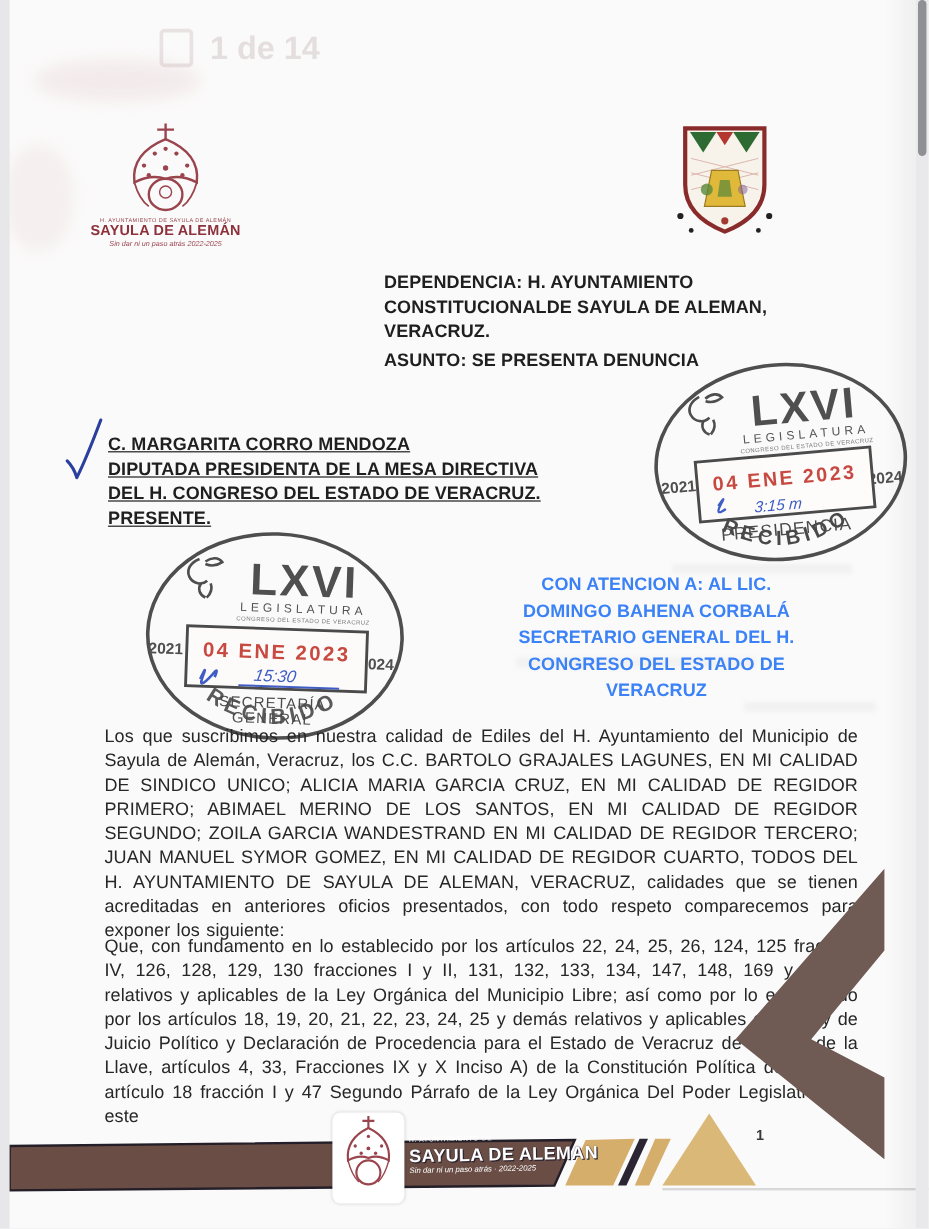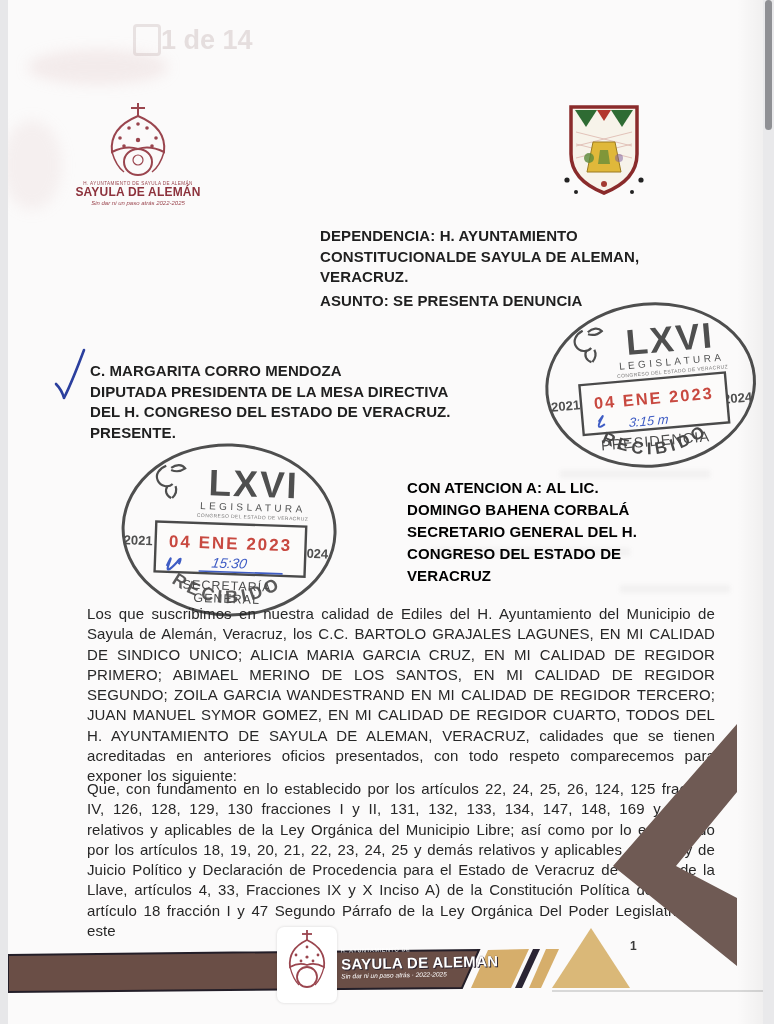--- a/index.html
+++ b/index.html
@@ -4,21 +4,21 @@
 <style>
   html,body{margin:0;padding:0;background:#e9e9eb;}
   .page{position:relative;width:774px;height:1024px;background:#fbfafa;overflow:hidden;
         font-family:"Liberation Sans",sans-serif;color:#2b2b2b;}
   .edge-left{position:absolute;left:0;top:0;width:8px;height:1024px;background:#e7e7e9;}
   .edge-right{position:absolute;right:0;top:0;width:11px;height:1024px;background:#e9e9eb;}
   .right-shadow{position:absolute;right:11px;top:0;width:26px;height:1024px;
         background:linear-gradient(to right,rgba(0,0,0,0),rgba(0,0,0,0.045));}
   .scroll-thumb{position:absolute;right:2px;top:0;width:7px;height:130px;background:#8f9094;border-radius:4px;}
   .page-indicator{position:absolute;left:98px;top:24px;font-size:27px;font-weight:bold;
-        color:rgba(198,180,180,0.40);display:flex;align-items:center;gap:0;padding-left:35px;}
+        color:rgba(198,180,180,0.40);display:flex;align-items:center;gap:14px;padding-left:35px;}
   .page-indicator .pg-icon{width:22px;height:26px;border:3px solid rgba(198,180,180,0.35);border-radius:4px;}
   .smudge{position:absolute;border-radius:50%;filter:blur(7px);}
   .sm1{left:28px;top:50px;width:140px;height:34px;background:rgba(216,176,176,0.20);}
   .sm2{left:2px;top:120px;width:60px;height:90px;background:rgba(216,176,176,0.14);}
   .bleed{position:absolute;background:rgba(110,105,105,0.06);filter:blur(2px);}
 
   .typed{font-size:15px;line-height:20.5px;letter-spacing:.1px;}
   .bold{font-weight:bold;}
   .ml{white-space:pre-line;}
   .block{position:absolute;}
@@ -106,26 +106,26 @@
 
   <div class="block typed bold ml" style="left:320px;top:226px;width:330px;color:#1f1f1f;">DEPENDENCIA: H. AYUNTAMIENTO
 CONSTITUCIONALDE SAYULA DE ALEMAN,
 VERACRUZ.</div>
   <div class="block typed bold" style="left:320px;top:291px;width:330px;color:#1f1f1f;">ASUNTO: SE PRESENTA DENUNCIA</div>
 
   <svg class="block" style="left:50px;top:346px;" width="42" height="62" viewBox="0 0 42 62">
     <path d="M 34,4 C 28,20 22,36 14,52 M 14,52 C 12,45 9,41 6,38" fill="none" stroke="#2b3f9e" stroke-width="2.6" stroke-linecap="round"></path>
   </svg>
 
-  <div class="block typed bold ml" style="left:90px;top:361px;width:400px;color:#1f1f1f;">C. MARGARITA CORRO MENDOZA
+  <div class="block typed bold ml" style="left:90px;top:361px;width:400px;color:#1f1f1f;text-decoration:underline;">C. MARGARITA CORRO MENDOZA
 DIPUTADA PRESIDENTA DE LA MESA DIRECTIVA
 DEL H. CONGRESO DEL ESTADO DE VERACRUZ.
 PRESENTE.</div>
 
-  <div class="block typed bold ml" style="left:407px;top:477px;width:280px;line-height:22px;color:#000000;">CON ATENCION A: AL LIC.
+  <div class="block typed bold ml" style="left:407px;top:477px;width:280px;line-height:22px;color:#3b82f6;text-align:center;">CON ATENCION A: AL LIC.
 DOMINGO BAHENA CORBALÁ
 SECRETARIO GENERAL DEL H.
 CONGRESO DEL ESTADO DE
 VERACRUZ</div>
 
   <div class="stamp" style="left:538px;top:299px;transform:rotate(-5deg);">
     <svg width="226" height="176" viewBox="0 0 226 176">
       <ellipse cx="113" cy="86" rx="104" ry="81" fill="none" stroke="#404040" stroke-width="3"></ellipse>
       <g stroke="#404040" stroke-width="2.2" fill="none">
         <path d="M 50,26 c -7,3 -11,9 -8,15 c 3,6 11,7 15,3"></path>

